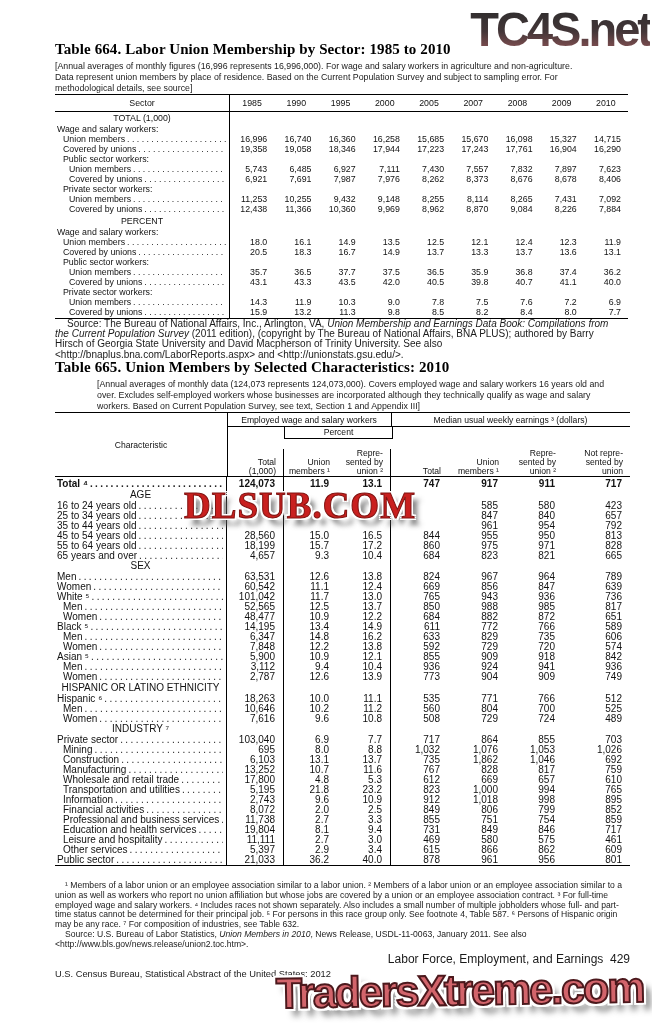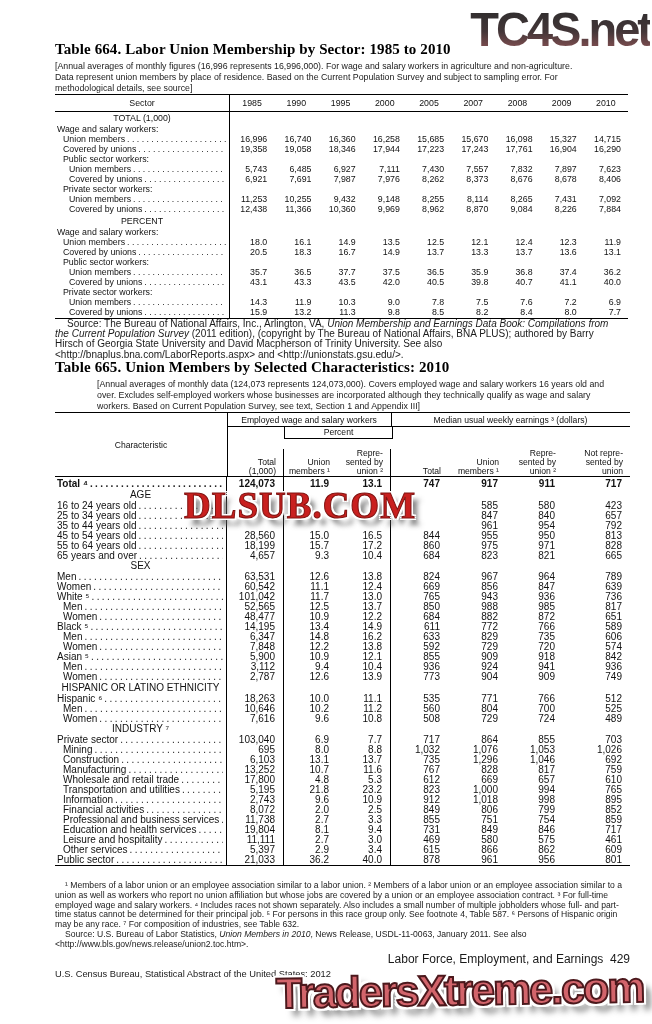--- a/index.html
+++ b/index.html
@@ -780,21 +780,21 @@
         </div>
         <div class="r665 data">
           <div class="lc ind1">
             <div class="lt">Construction</div>
             <div class="dots">..........................................................................................</div>
           </div>
           <div class="vc">6,103</div>
           <div class="vc">13.1</div>
           <div class="vc">13.7</div>
           <div class="vc">735</div>
-          <div class="vc">1,296</div>
+          <div class="vc">1,862</div>
           <div class="vc">1,046</div>
           <div class="vc">692</div>
         </div>
         <div class="r665 data">
           <div class="lc ind1">
             <div class="lt">Manufacturing</div>
             <div class="dots">..........................................................................................</div>
           </div>
           <div class="vc">13,252</div>
           <div class="vc">10.7</div>

